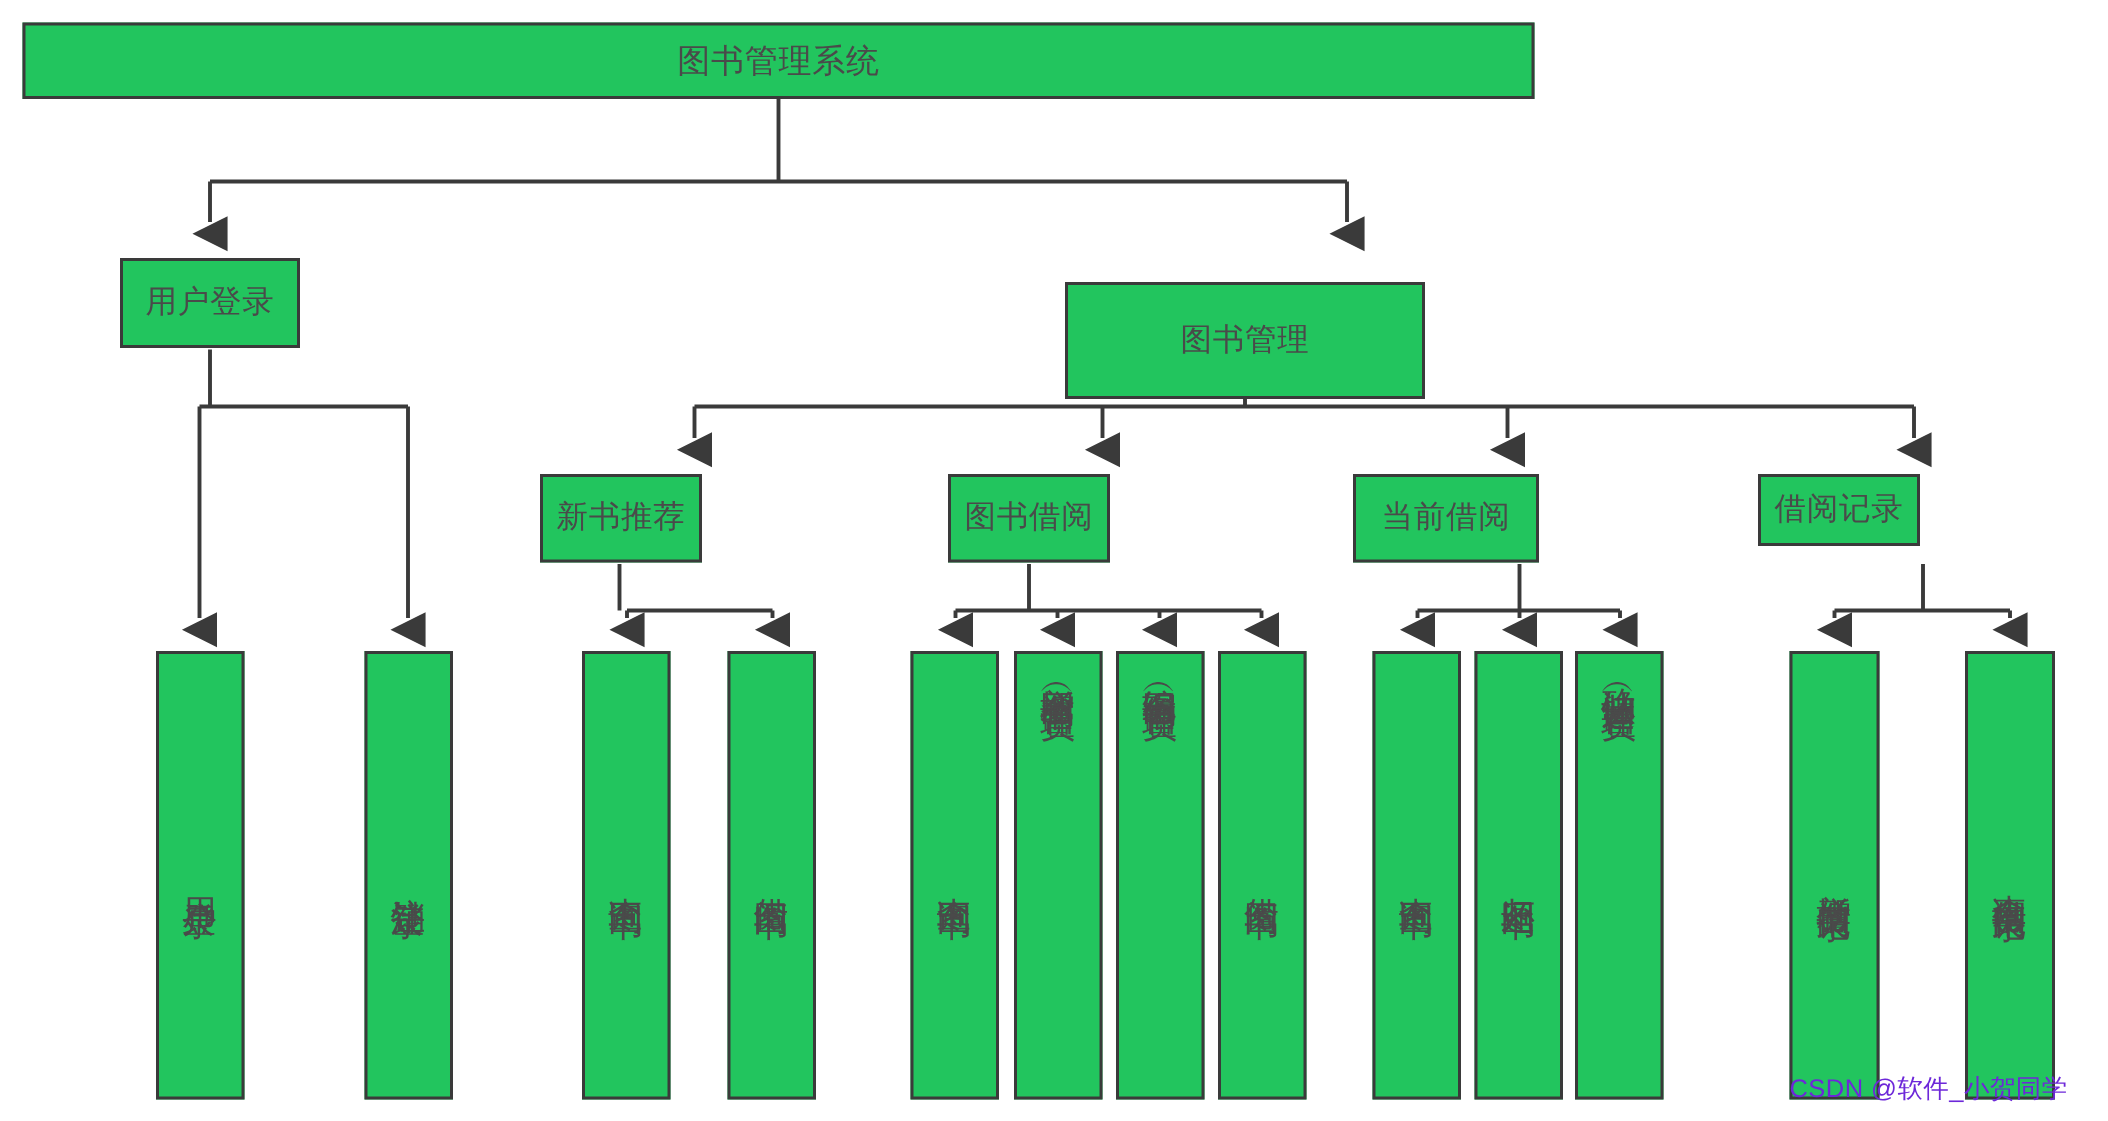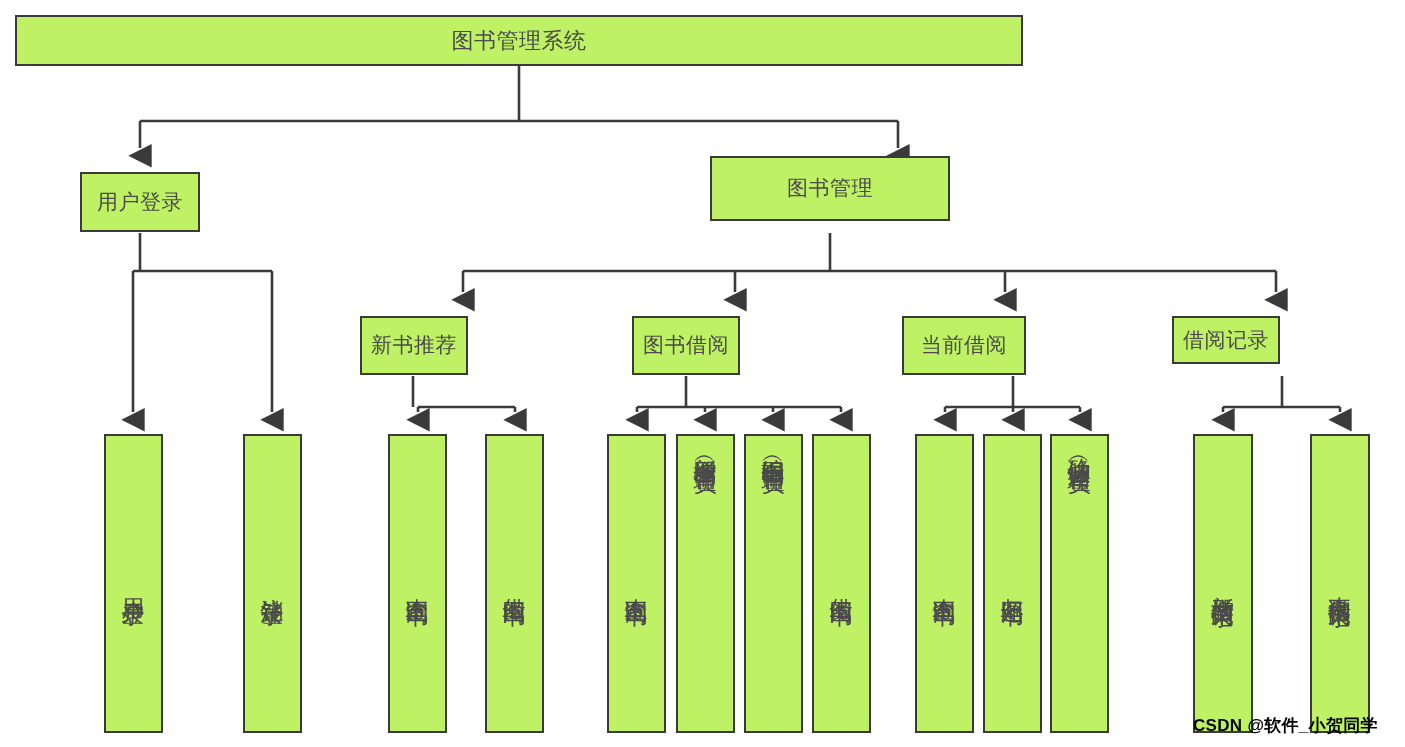--- a/index.html
+++ b/index.html
@@ -20,21 +20,21 @@
   #wires {
     position: absolute;
     left: 0;
     top: 0;
     width: 1405px;
     height: 747px;
   }
   .node {
     position: absolute;
     box-sizing: border-box;
-    background: #bef264;
+    background: #22c55e;
     border: 2px solid #3a3a3a;
     display: flex;
     align-items: center;
     justify-content: center;
     color: #404040;
     overflow: hidden;
   }
   .node .label {
     display: block;
     text-align: center;
@@ -64,24 +64,23 @@
   }
   .node.v.mid {
     align-items: center;
     padding-top: 0;
   }
   #watermark {
     position: absolute;
     left: 1193px;
     top: 714px;
     font-size: 17px;
-    color: #000000;
+    color: #6d28d9;
     white-space: nowrap;
     letter-spacing: 0.3px;
-    font-weight: bold;
   }
 </style>
 </head>
 <body>
 
 <div id="canvas">
 
   <svg id="wires" viewBox="0 0 1405 747" xmlns="http://www.w3.org/2000/svg">
     <defs>
       <marker id="arw" markerWidth="12" markerHeight="12" refX="1.5" refY="4.5" orient="auto" markerUnits="strokeWidth">
@@ -132,21 +131,21 @@
     </g>
   </svg>
 
   <div class="node h root" style="left:15px; top:15px; width:1008px; height:51px;">
     <span class="label">图书管理系统</span>
   </div>
 
   <div class="node h" style="left:80px; top:172px; width:120px; height:60px;">
     <span class="label">用户登录</span>
   </div>
-  <div class="node h" style="left:710px; top:156px; width:240px; height:65px;">
+  <div class="node h" style="left:710px; top:188px; width:240px; height:78px;">
     <span class="label">图书管理</span>
   </div>
 
   <div class="node h" style="left:360px; top:316px; width:108px; height:59px;">
     <span class="label">新书推荐</span>
   </div>
   <div class="node h" style="left:632px; top:316px; width:108px; height:59px;">
     <span class="label">图书借阅</span>
   </div>
   <div class="node h" style="left:902px; top:316px; width:124px; height:59px;">

